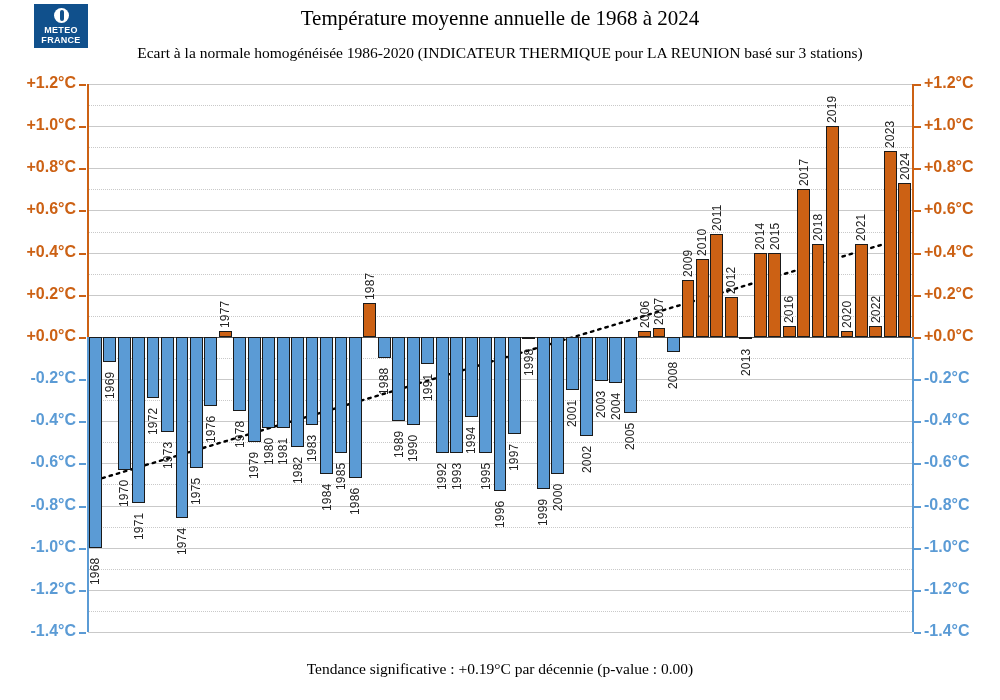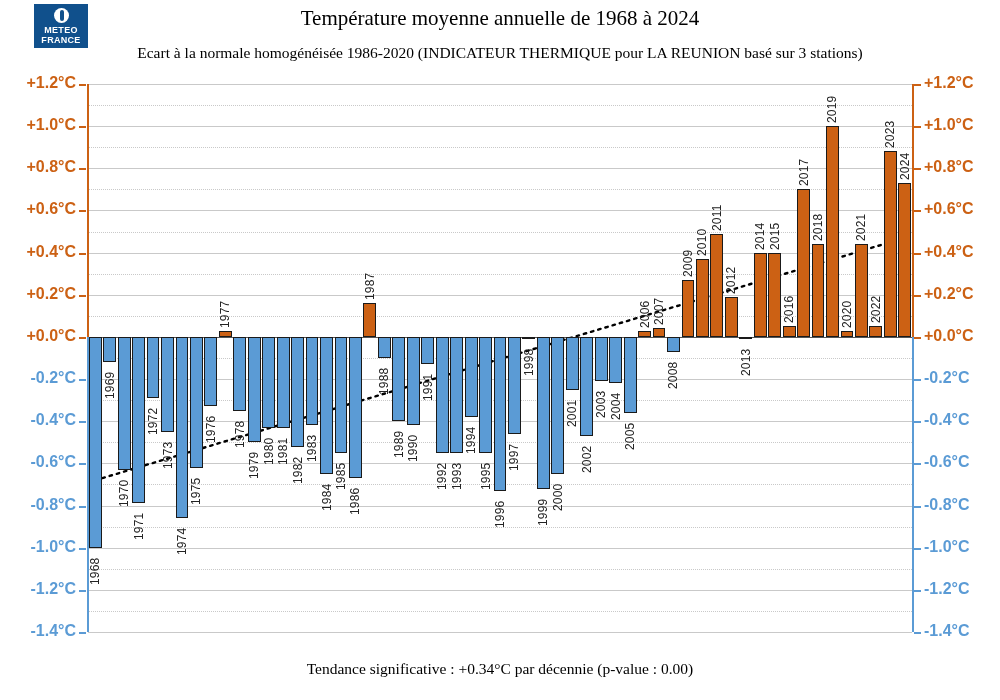--- a/index.html
+++ b/index.html
@@ -90,21 +90,21 @@
 
 <div class="axisline" id="axis-left-pos" style="top: 84px; height: 252.923px;"></div>
 <div class="axisline" id="axis-left-neg" style="top: 336.923px; height: 295.077px;"></div>
 <div class="axisline" id="axis-right-pos" style="top: 84px; height: 252.923px;"></div>
 <div class="axisline" id="axis-right-neg" style="top: 336.923px; height: 295.077px;"></div>
 
 <svg id="trend" viewBox="0 0 824 548" width="824" height="548">
     <line x1="7.228070175438597" y1="396.2461538461539" x2="816.7719298245614" y2="153.8615384615385" stroke="#000000" stroke-width="2.4" stroke-dasharray="2.5,5" stroke-linecap="round"></line>
   </svg>
 
-<div id="caption">Tendance significative : +0.34°C par décennie (p-value : 0.00)</div>
+<div id="caption">Tendance significative : +0.19°C par décennie (p-value : 0.00)</div>
 
 <div class="tick pos" style="left: 79px; top: 84px;"></div>
 <div class="tick pos" style="left: 914px; top: 84px;"></div>
 <div class="ylab pos left" style="left: 0px; width: 76px; top: 74px;">+1.2°C</div>
 <div class="ylab pos right" style="left: 924px; width: 90px; top: 74px;">+1.2°C</div>
 <div class="tick pos" style="left: 79px; top: 126.154px;"></div>
 <div class="tick pos" style="left: 914px; top: 126.154px;"></div>
 <div class="ylab pos left" style="left: 0px; width: 76px; top: 116.154px;">+1.0°C</div>
 <div class="ylab pos right" style="left: 924px; width: 90px; top: 116.154px;">+1.0°C</div>
 <div class="tick pos" style="left: 79px; top: 168.308px;"></div>

